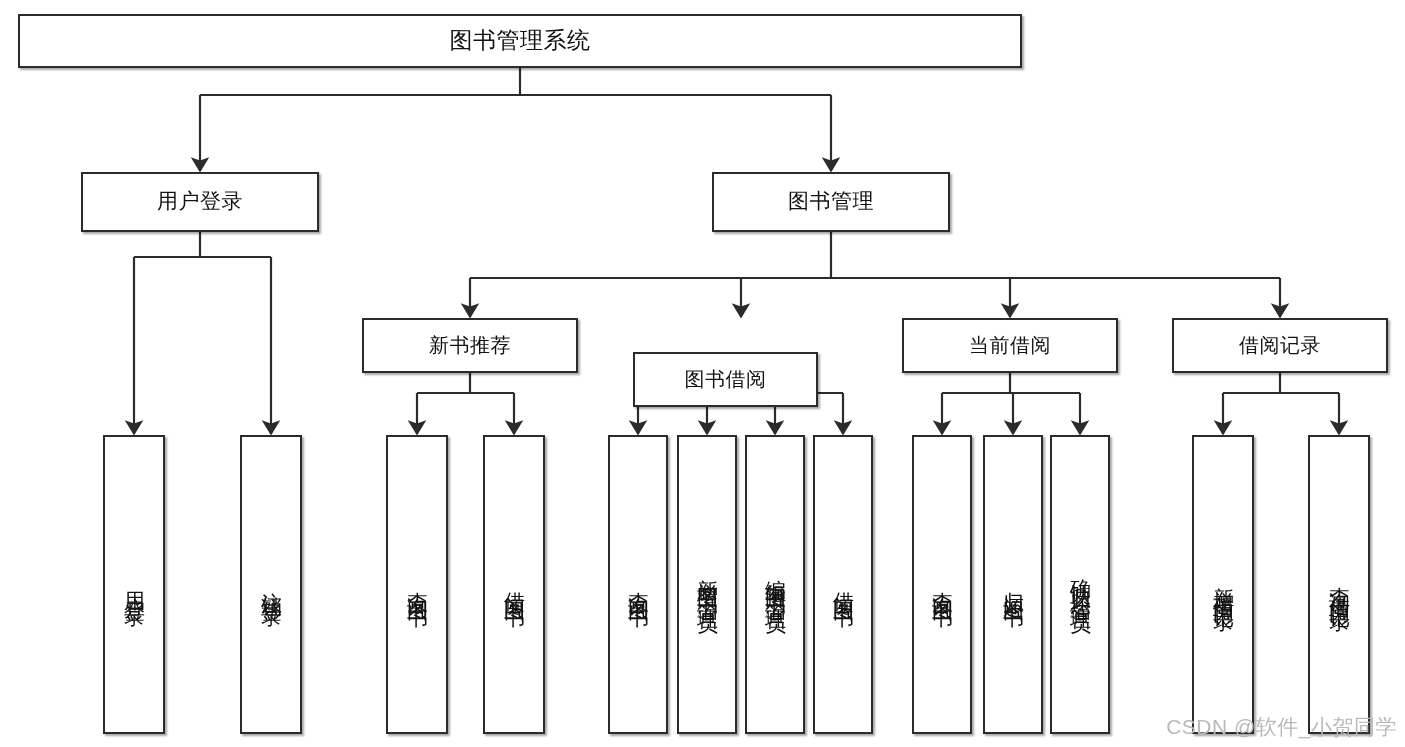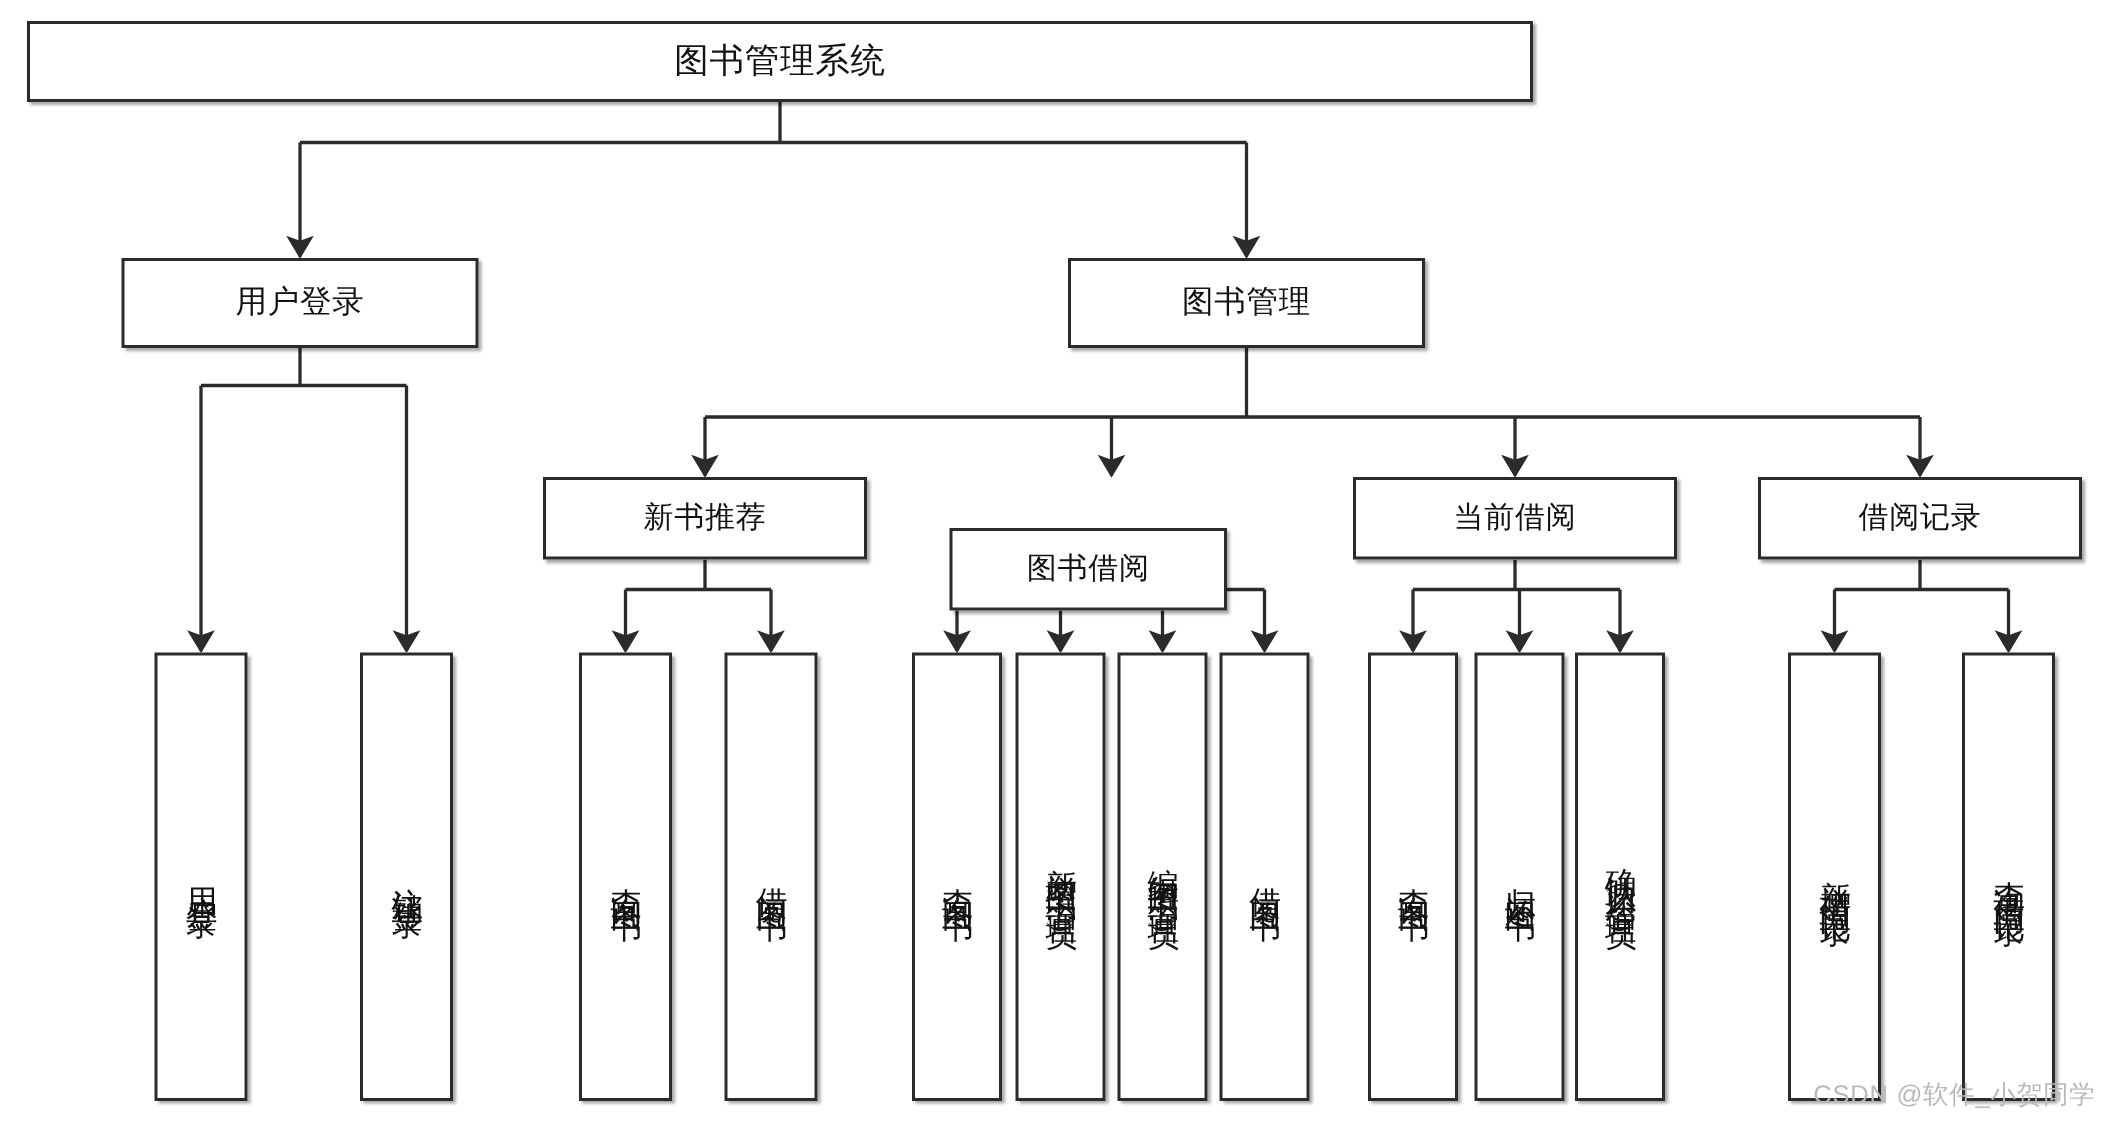--- a/index.html
+++ b/index.html
@@ -57,21 +57,21 @@
     text-orientation: upright;
     font-size: 21px;
     letter-spacing: 5px;
     line-height: 1;
     max-height: 100%;
   }
   .watermark {
     position: absolute;
     right: 8px;
     bottom: 6px;
-    font-size: 17px;
+    font-size: 21px;
     color: #b9b9b9;
     z-index: 5;
     white-space: nowrap;
     letter-spacing: 0.5px;
   }
 </style>
 </head>
 <body>
 
 <div id="canvas">

